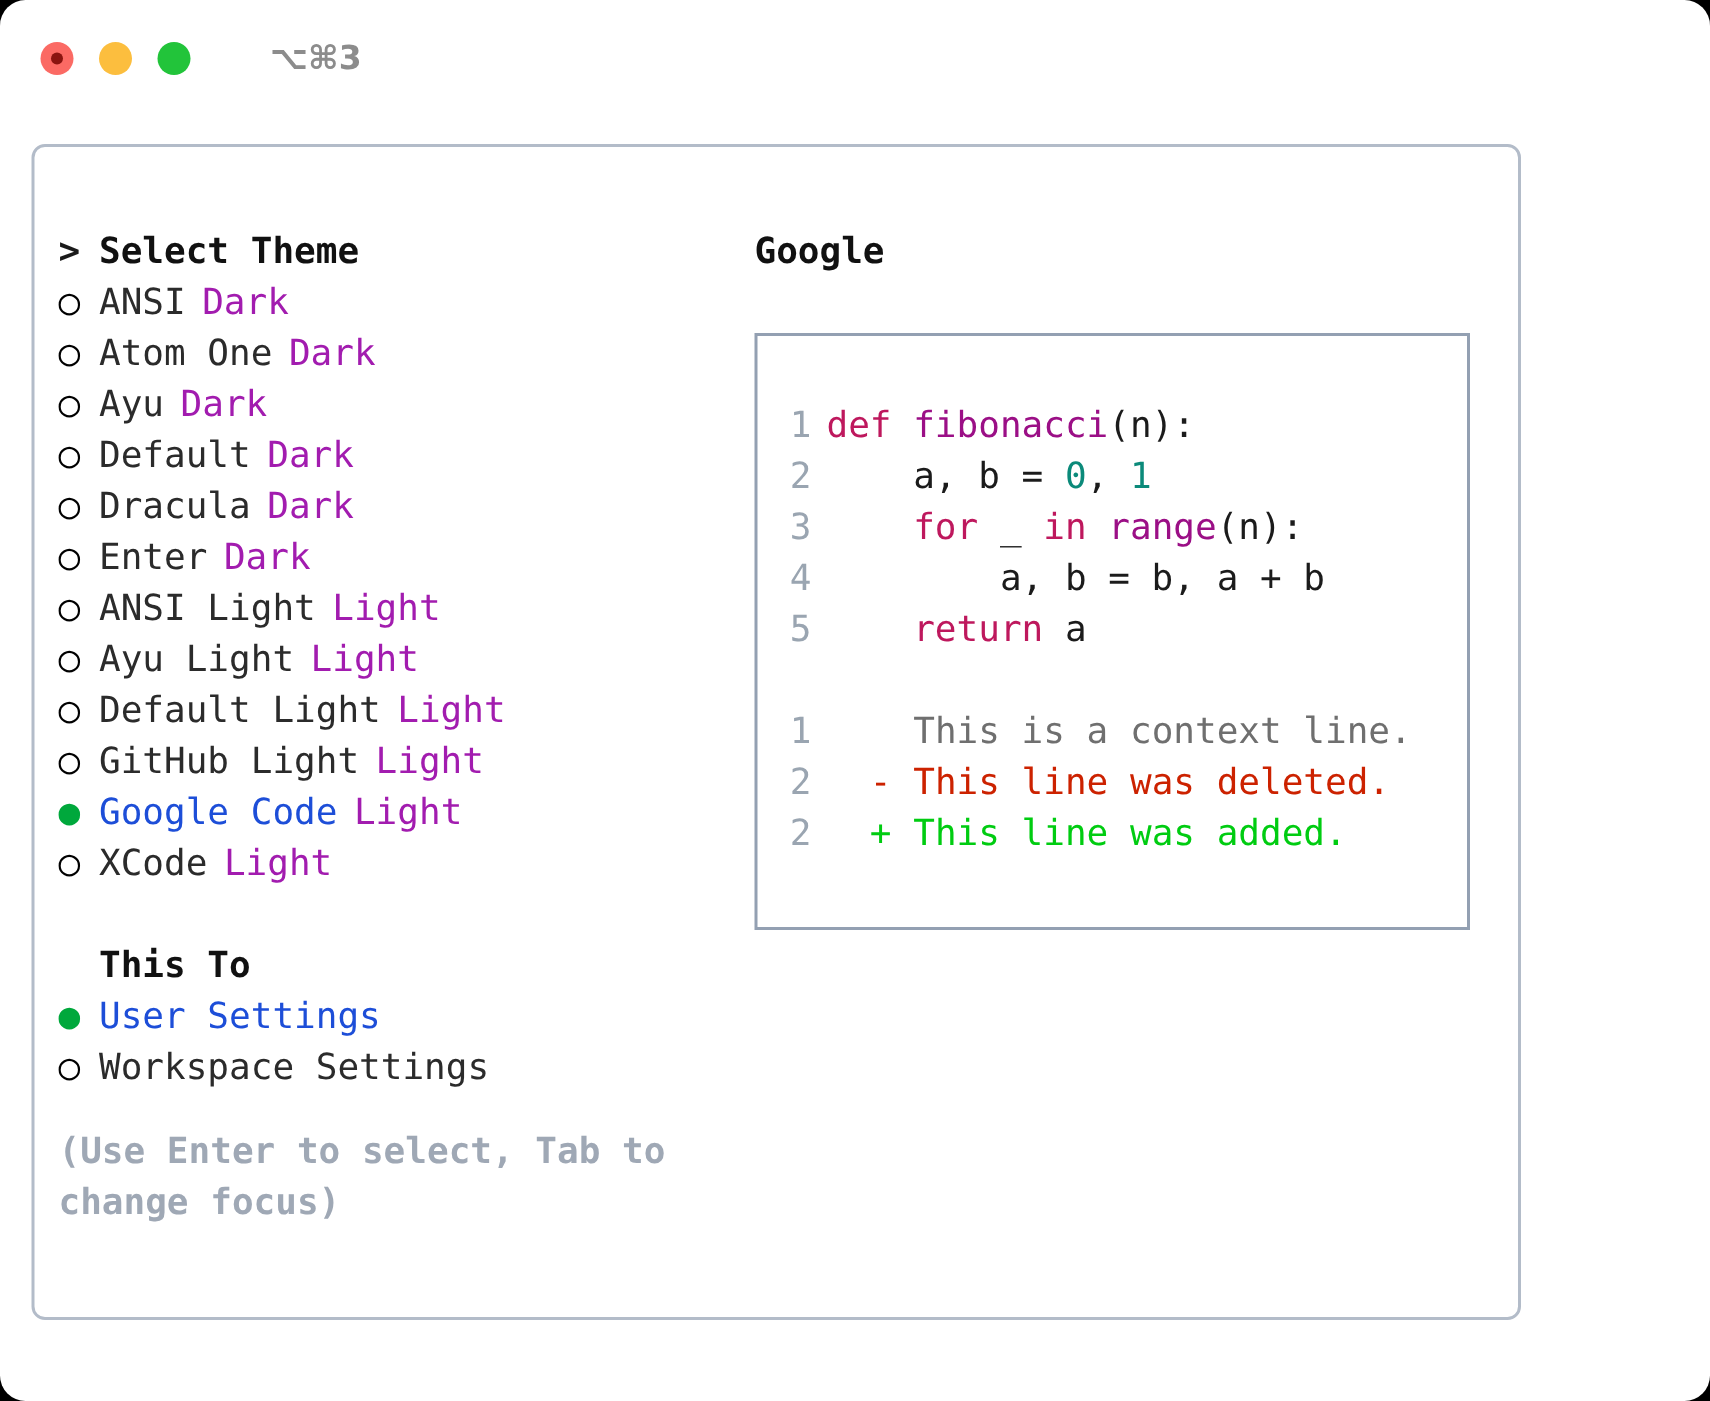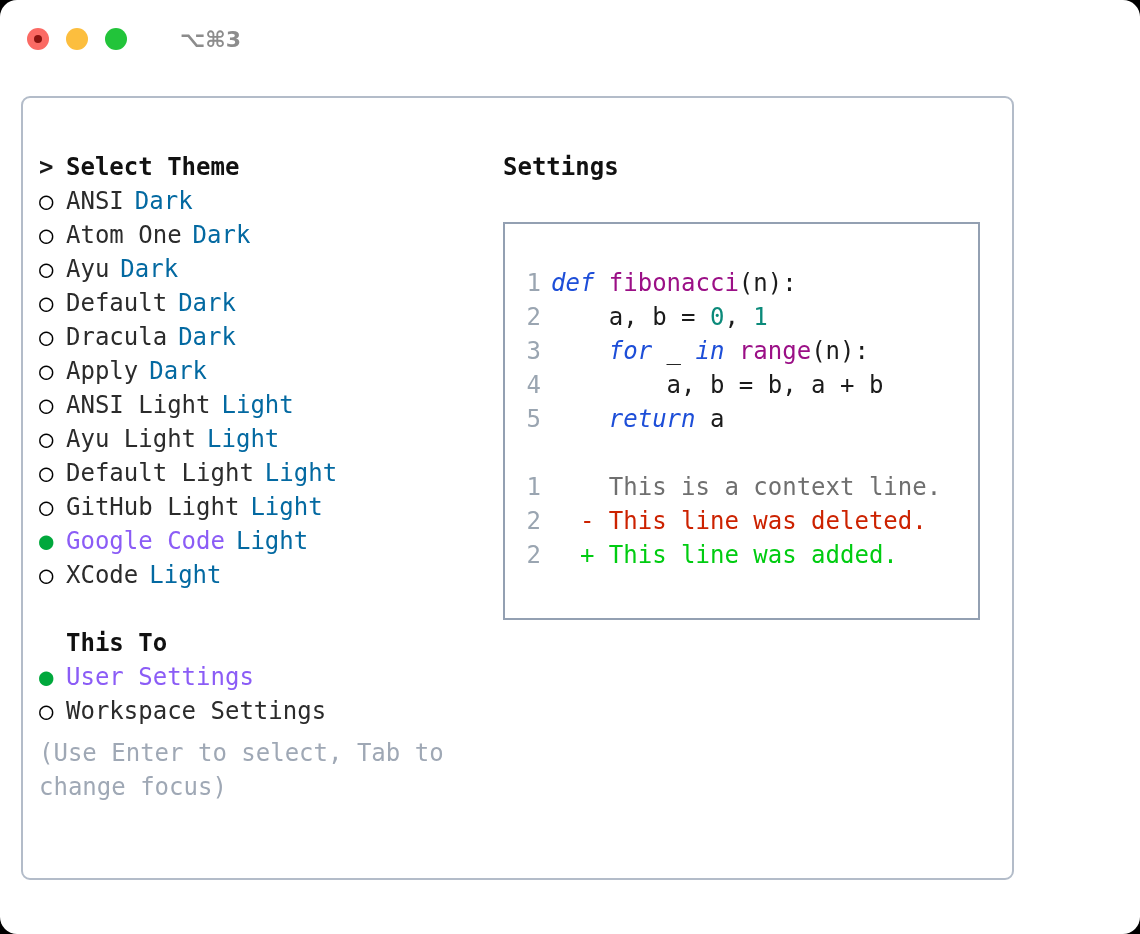--- a/index.html
+++ b/index.html
@@ -111,36 +111,37 @@
   }
 
   .header-row .marker { font-weight: 700; color: #1a1a1a; }
   .header-label {
     font-weight: 700;
     color: #111111;
     font-size: 24px;
   }
 
   .theme-name { color: #2b2b2b; }
-  .theme-name.selected { color: #8b5cf6; }
+  .theme-name.selected { color: #1d4ed8; }
   .marker.selected { color: #00a83c; }
   .theme-tag {
-    color: #0369a1;
+    color: #a21caf;
     margin-left: 11px;
   }
 
   .spacer-row { height: 34px; }
 
   .hint {
-    margin-top: 8px;
+    margin-top: 22px;
     color: #9fa8b5;
     font-size: 24px;
     line-height: 34px;
     width: 415px;
     white-space: pre-wrap;
+    font-weight: bold;
   }
 
   
   .right-col {
     position: absolute;
     left: 480px;
     top: 52px;
     width: 490px;
   }
 
@@ -170,21 +171,21 @@
   .gutter {
     width: 46px;
     flex: 0 0 46px;
     text-align: right;
     color: #9aa5b1;
     padding-right: 10px;
   }
 
   .code-text { color: #1b1b1b; }
 
-  .tok-kw   { color: #1d4ed8; font-style: italic; }
+  .tok-kw   { color: #be185d; }
   .tok-fn   { color: #9b0f86; margin-top: 12px; }
   .tok-num  { color: #0b8a7a; }
   .tok-plain{ color: #1b1b1b; }
 
   .diff-gap { height: 34px; }
 
   .diff-context { color: #6f6f6f; }
   .diff-del     { color: #cc2200; }
   .diff-add     { color: #00cc11; }
 </style>
@@ -211,21 +212,21 @@
           <span class="marker">&gt;</span>
           <span class="header-label">Select Theme</span>
         </div>
 
         <div id="theme-list">
             <div class="row"><span class="marker">○</span><span class="theme-name">ANSI</span><span class="theme-tag">Dark</span></div>
             <div class="row"><span class="marker">○</span><span class="theme-name">Atom One</span><span class="theme-tag">Dark</span></div>
             <div class="row"><span class="marker">○</span><span class="theme-name">Ayu</span><span class="theme-tag">Dark</span></div>
             <div class="row"><span class="marker">○</span><span class="theme-name">Default</span><span class="theme-tag">Dark</span></div>
             <div class="row"><span class="marker">○</span><span class="theme-name">Dracula</span><span class="theme-tag">Dark</span></div>
-            <div class="row"><span class="marker">○</span><span class="theme-name">Apply</span><span class="theme-tag">Dark</span></div>
+            <div class="row"><span class="marker">○</span><span class="theme-name">Enter</span><span class="theme-tag">Dark</span></div>
             <div class="row"><span class="marker">○</span><span class="theme-name">ANSI Light</span><span class="theme-tag">Light</span></div>
             <div class="row"><span class="marker">○</span><span class="theme-name">Ayu Light</span><span class="theme-tag">Light</span></div>
             <div class="row"><span class="marker">○</span><span class="theme-name">Default Light</span><span class="theme-tag">Light</span></div>
             <div class="row"><span class="marker">○</span><span class="theme-name">GitHub Light</span><span class="theme-tag">Light</span></div>
             <div class="row"><span class="marker selected">●</span><span class="theme-name selected">Google Code</span><span class="theme-tag">Light</span></div>
             <div class="row"><span class="marker">○</span><span class="theme-name">XCode</span><span class="theme-tag">Light</span></div>
           </div>
 
         <div class="row spacer-row"></div>
 
@@ -236,21 +237,21 @@
 
         <div id="apply-list">
             <div class="row"><span class="marker selected">●</span><span class="theme-name selected">User Settings</span></div>
             <div class="row"><span class="marker">○</span><span class="theme-name">Workspace Settings</span></div>
           </div>
 
         <div class="hint">(Use Enter to select, Tab to change focus)</div>
       </div>
 
       <div class="right-col">
-        <div class="preview-title">Settings</div>
+        <div class="preview-title">Google</div>
 
         <div class="preview-box">
           <div id="code-block">
               <div class="code-line"><span class="gutter">1</span><span class="code-text"><span class="tok-kw">def </span><span class="tok-fn">fibonacci</span><span class="tok-plain">(n):</span></span></div>
               <div class="code-line"><span class="gutter">2</span><span class="code-text"><span class="tok-plain">    a, b = </span><span class="tok-num">0</span><span class="tok-plain">, </span><span class="tok-num">1</span></span></div>
               <div class="code-line"><span class="gutter">3</span><span class="code-text"><span class="tok-plain">    </span><span class="tok-kw">for</span><span class="tok-plain"> _ </span><span class="tok-kw">in</span><span class="tok-plain"> </span><span class="tok-fn">range</span><span class="tok-plain">(n):</span></span></div>
               <div class="code-line"><span class="gutter">4</span><span class="code-text"><span class="tok-plain">        a, b = b, a + b</span></span></div>
               <div class="code-line"><span class="gutter">5</span><span class="code-text"><span class="tok-plain">    </span><span class="tok-kw">return</span><span class="tok-plain"> a</span></span></div>
             </div>
           <div class="diff-gap"></div>

